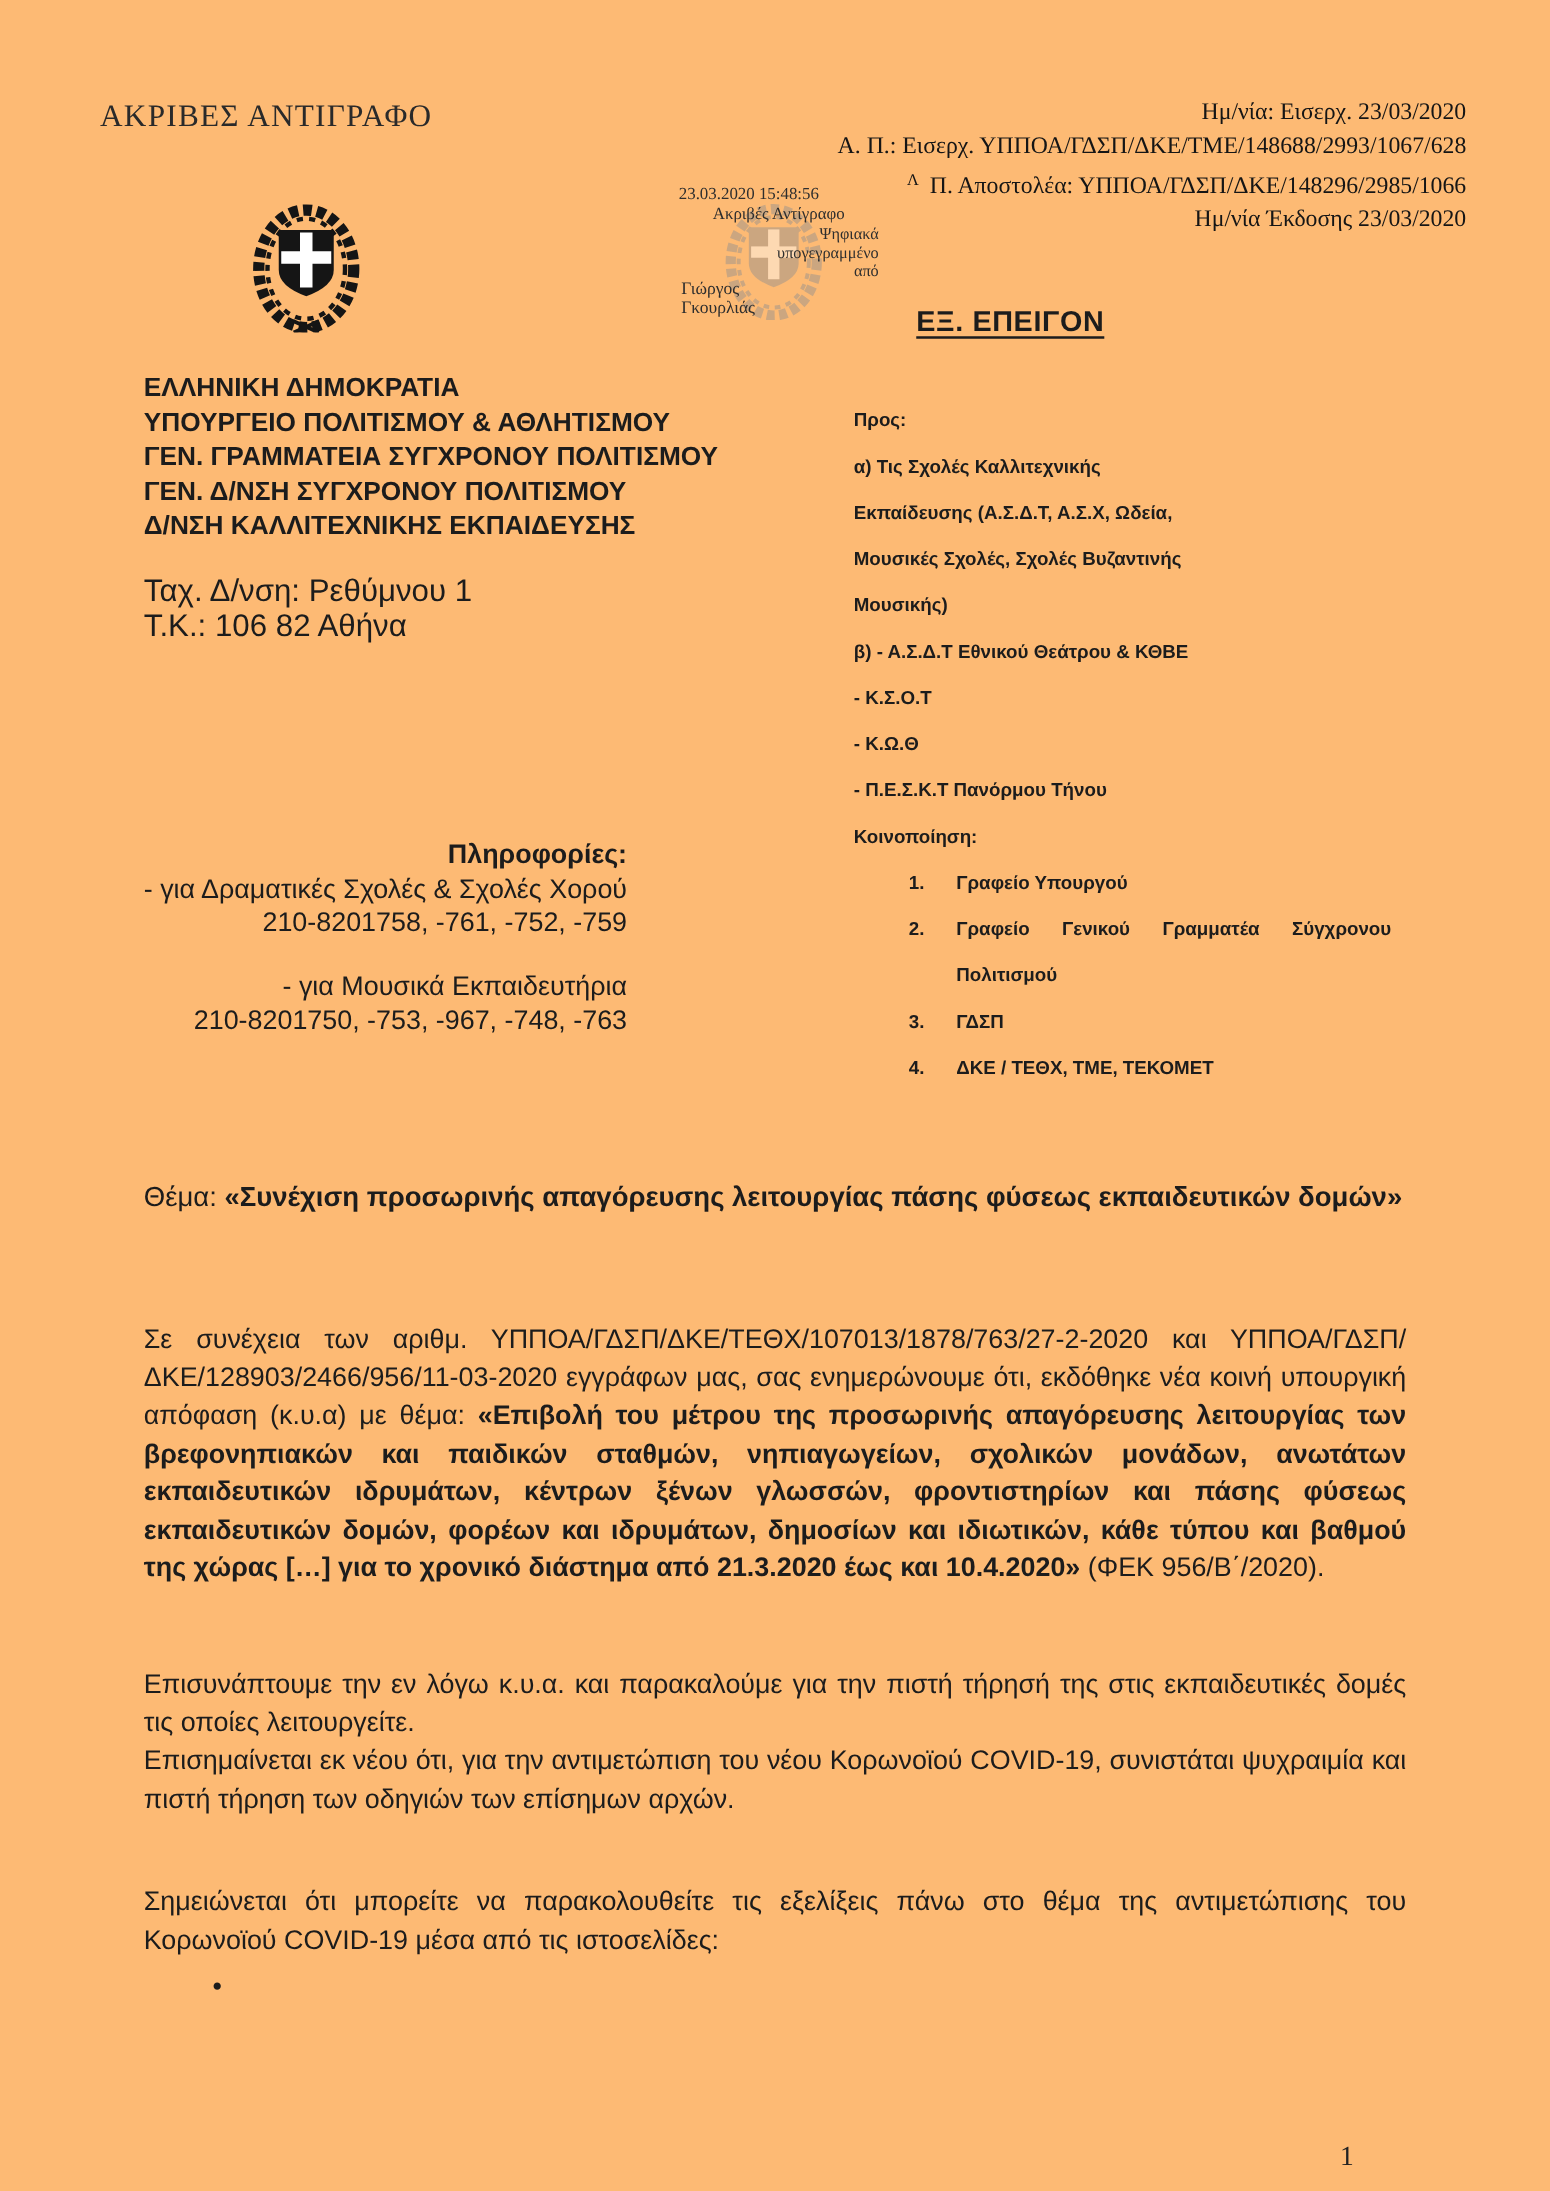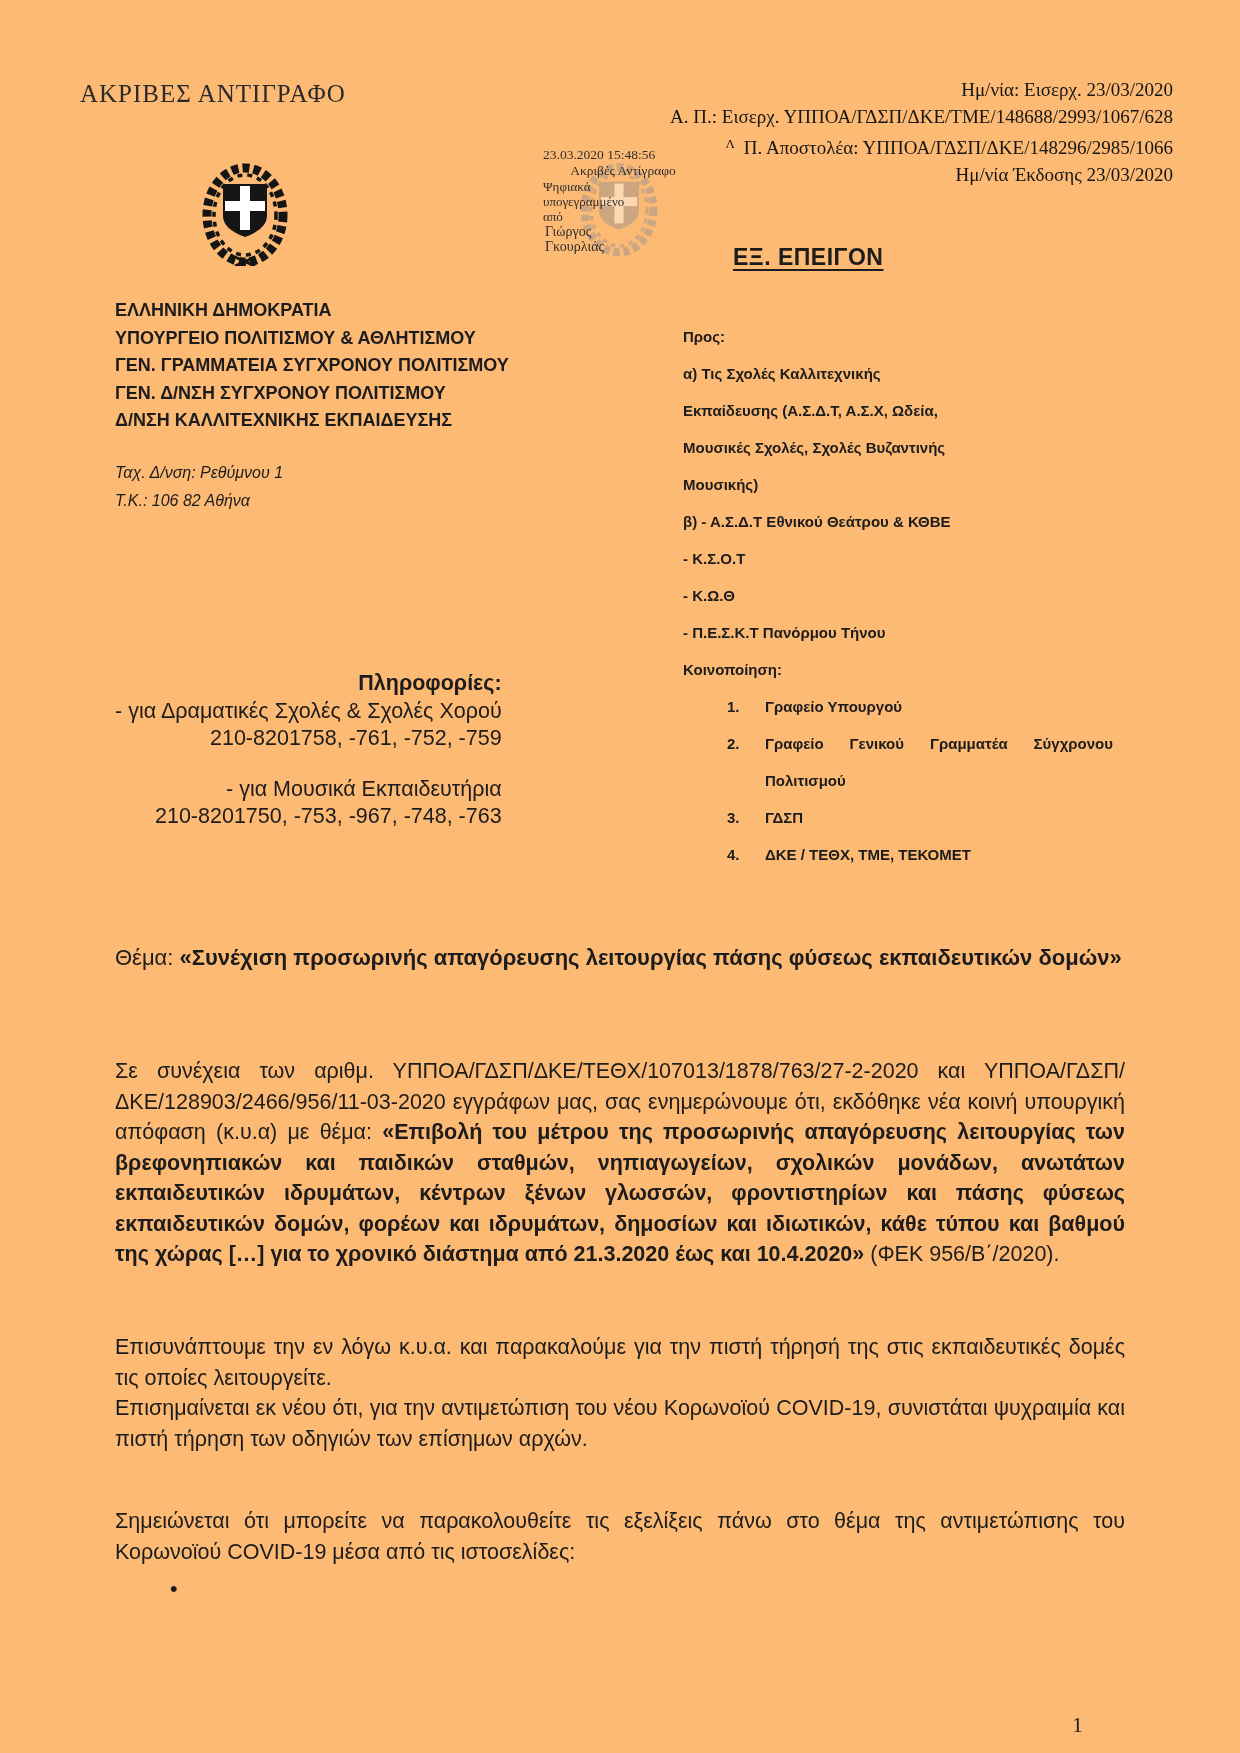--- a/index.html
+++ b/index.html
@@ -4,42 +4,42 @@
 <style>
   html,body{margin:0;padding:0;background:#ffffff;}
   .page{position:relative;width:1240px;height:1753px;background:#fdba74;overflow:hidden;
         font-family:"Liberation Sans","DejaVu Sans",sans-serif;color:#1c1c1c;}
   .abs{position:absolute;}
   .serif{font-family:"Liberation Serif","DejaVu Serif",serif;}
   .copy-label{font-size:25px;letter-spacing:1px;color:#2a2a2a;}
   .protocol{text-align:right;font-size:19px;line-height:27px;color:#151515;}
   .caret{font-size:13px;vertical-align:6px;letter-spacing:4px;}
   .urgency{font-size:23px;font-weight:bold;letter-spacing:.5px;text-decoration:underline;text-underline-offset:4px;}
-  .sender-lines{font-size:18px;font-weight:bold;line-height:27.5px;}
-  .addr{font-size:16px;line-height:28px;font-style:italic;}
+  .sender-lines{font-size:21px;font-weight:bold;line-height:27.5px;}
+  .addr{font-size:25px;line-height:28px;}
   .info{font-size:21.5px;line-height:27.5px;}
   .info .b{font-weight:bold;}
   .info .gap{height:23px;}
   .to-col{width:430px;font-size:15px;font-weight:bold;line-height:37px;}
   .cc-item{display:flex;padding-left:44px;}
   .cc-num{flex:none;width:38px;}
   .cc-text{flex:1;}
   .cc-text.just{text-align:justify;}
   .subject{width:1010px;font-size:22px;line-height:31px;text-align:justify;}
   .subject b{font-weight:bold;}
   .bodytxt{width:1010px;font-size:21.5px;line-height:30.5px;text-align:justify;}
   .bullet-row{display:flex;width:960px;font-size:21.5px;line-height:30px;}
   .bullet-dot{flex:none;width:38px;}
   .link{color:#0000EE;text-decoration:underline;cursor:pointer;}
   .page-num{font-size:22px;color:#222;}
   .stamp{width:160px;font-family:"Liberation Serif","DejaVu Serif",serif;color:#2e2e2e;}
   .stamp-inner{position:relative;z-index:1;}
   .stamp-dt{font-size:13.5px;line-height:17px;white-space:nowrap;}
   .stamp-c{font-size:13.5px;line-height:16px;text-align:center;}
-  .stamp-s{font-size:13px;line-height:15px;text-align:left;}
+  .stamp-s{font-size:13px;line-height:15px;text-align:right;}
   .stamp-n{font-size:14px;line-height:15px;text-align:left;padding-left:2px;}
   .stamp-emblem{position:absolute;left:30px;top:14px;z-index:0;opacity:.45;}
 </style>
 </head>
 <body>
 
 <div class="page">
 
   <div class="abs serif copy-label" style="left:80px;top:80px;">ΑΚΡΙΒΕΣ ΑΝΤΙΓΡΑΦΟ</div>
 

